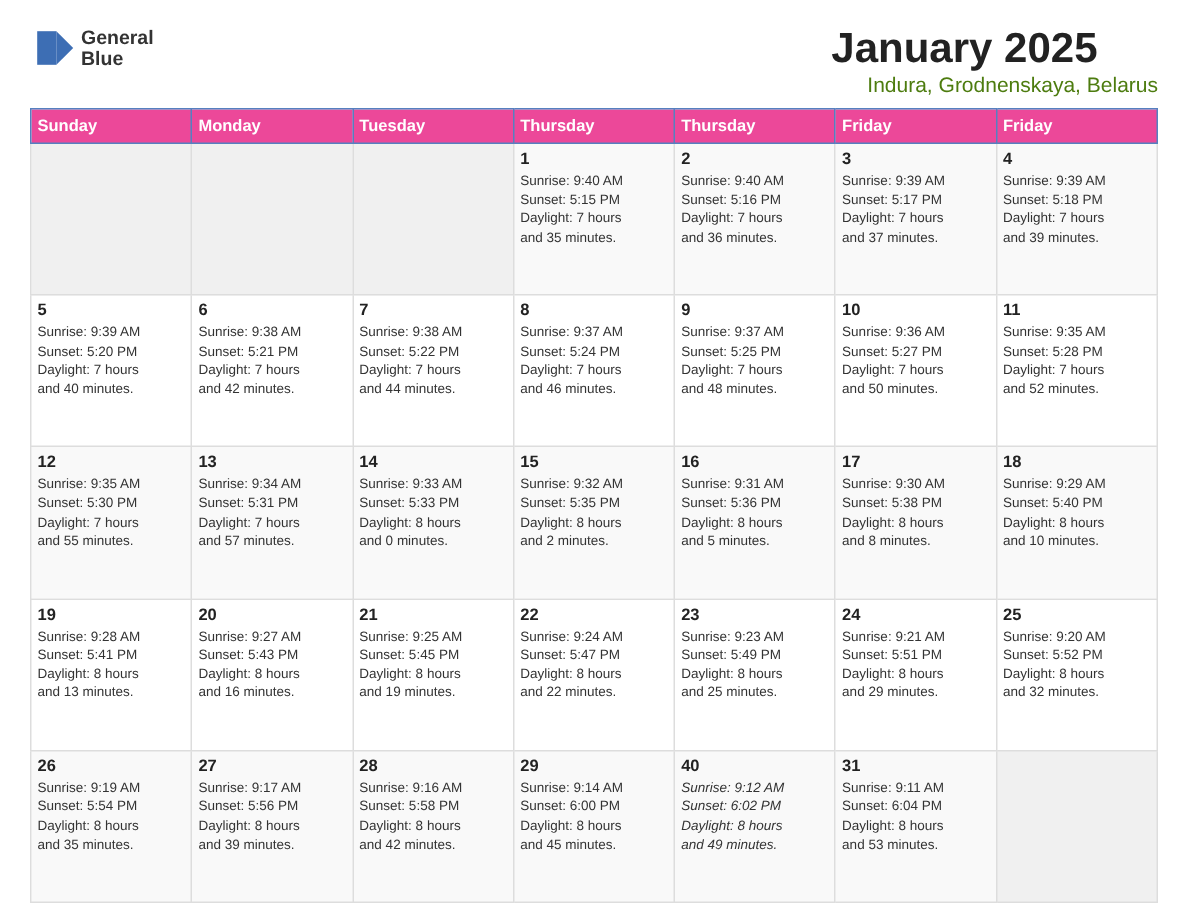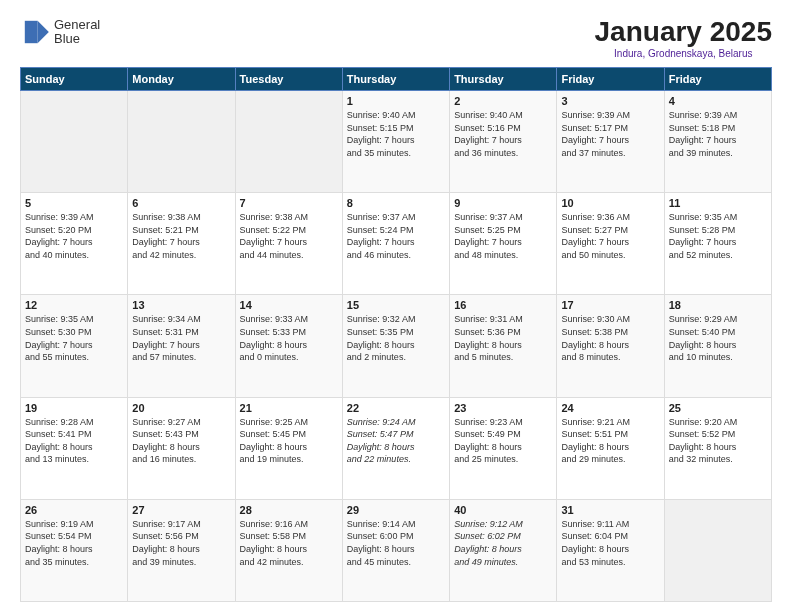--- a/index.html
+++ b/index.html
@@ -25,50 +25,51 @@
     }
     .logo {
       display: flex;
       align-items: center;
       gap: 2px;
     }
     .logo-text {
       display: flex;
       flex-direction: column;
       font-size: 13px;
-      font-weight: normal;
+      font-weight: bold;
       color: #333;
       line-height: 1.1;
     }
     .logo-icon {
       width: 32px;
       height: 32px;
     }
     .title-block {
-      text-align: center;
+      text-align: left;
     }
     .title-block h1 {
       font-size: 28px;
       font-weight: bold;
       color: #222;
     }
     .title-block h2 {
-      font-size: 10px;
+      font-size: 14px;
       font-weight: normal;
-      color: #4c1d95;
+      color: #4d7c0f;
+      margin-left: 24px;
     }
     .calendar {
       flex: 1;
       border: 1px solid #ccc;
       border-collapse: collapse;
       width: 100%;
       table-layout: fixed;
     }
     .calendar thead tr {
-      background-color: #0c4a6e;
+      background-color: #ec4899;
     }
     .calendar thead th {
       color: #fff;
       font-size: 11px;
       font-weight: bold;
       padding: 5px 4px;
       text-align: left;
       border: 1px solid #5580c0;
     }
     .calendar tbody tr {
@@ -286,21 +287,21 @@
           </td>
           <td>
             <span class="day-number">21</span>
             <div class="day-info" style="white-space: pre-line;">Sunrise: 9:25 AM
 Sunset: 5:45 PM
 Daylight: 8 hours
 and 19 minutes.</div>
           </td>
           <td>
             <span class="day-number">22</span>
-            <div class="day-info" style="white-space: pre-line; font-style: italic;">Sunrise: 9:24 AM
+            <div class="day-info" style="white-space: pre-line;">Sunrise: 9:24 AM
 Sunset: 5:47 PM
 Daylight: 8 hours
 and 22 minutes.</div>
           </td>
           <td>
             <span class="day-number">23</span>
             <div class="day-info" style="white-space: pre-line;">Sunrise: 9:23 AM
 Sunset: 5:49 PM
 Daylight: 8 hours
 and 25 minutes.</div>

